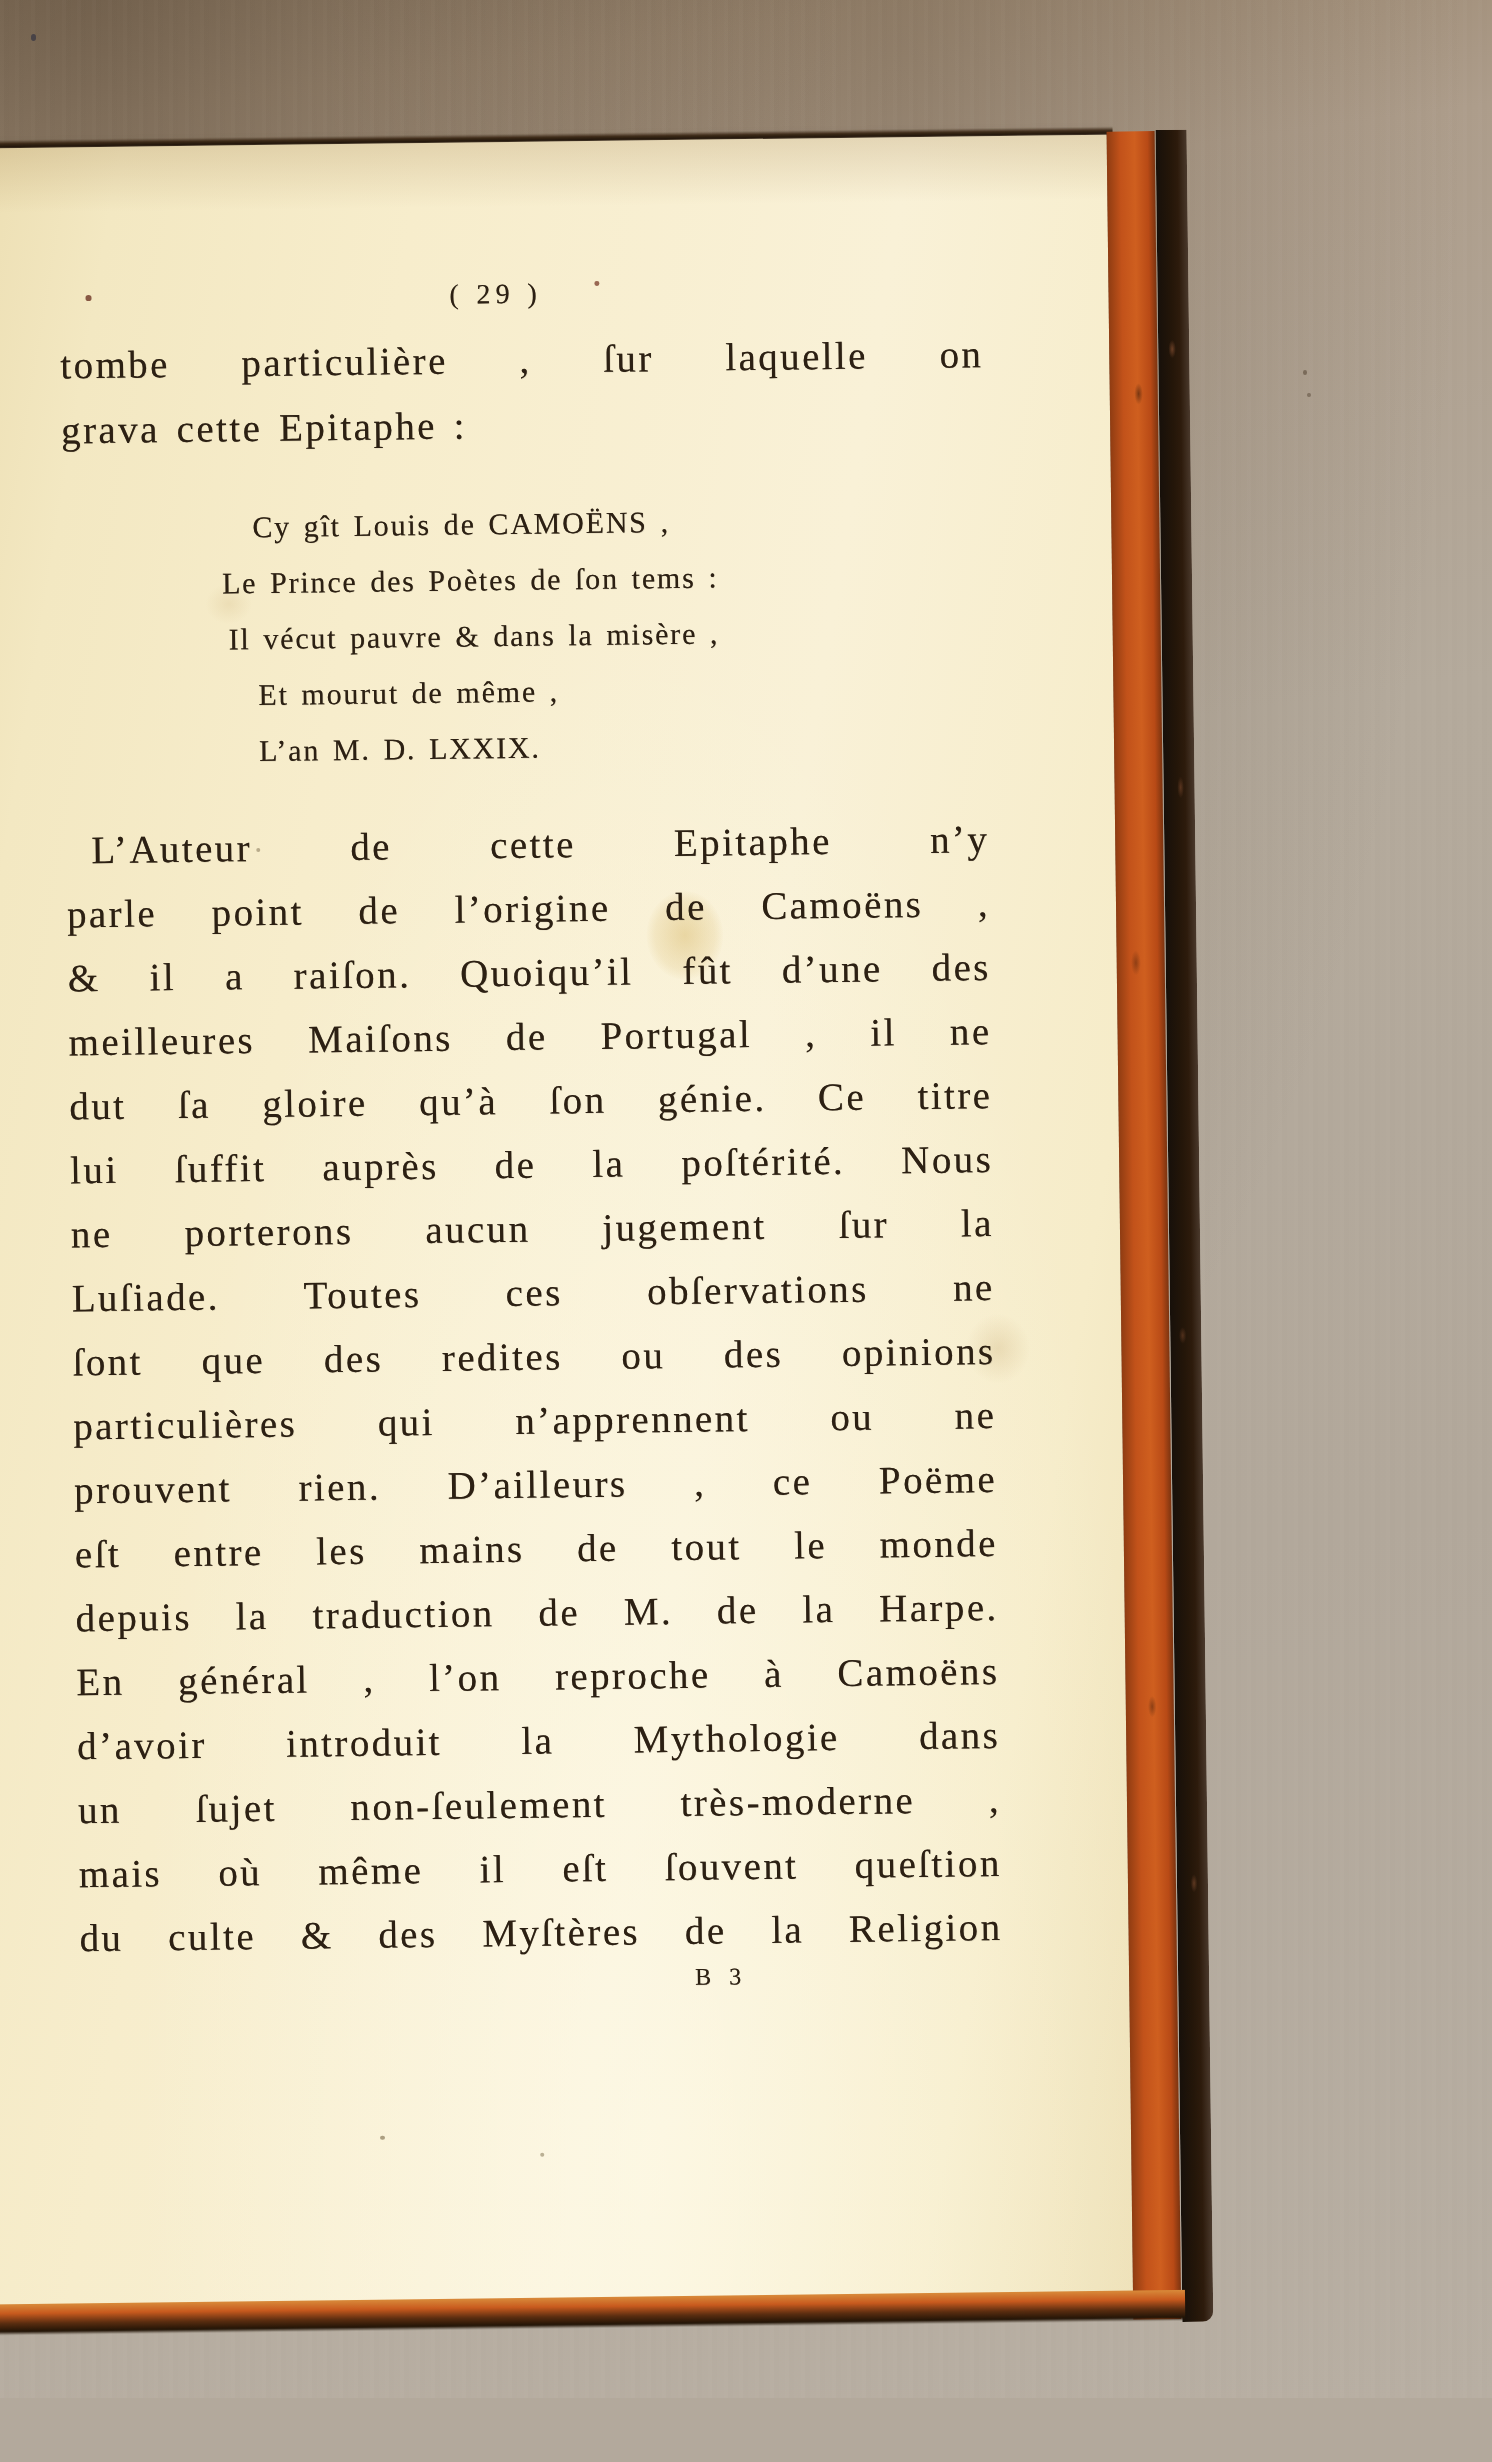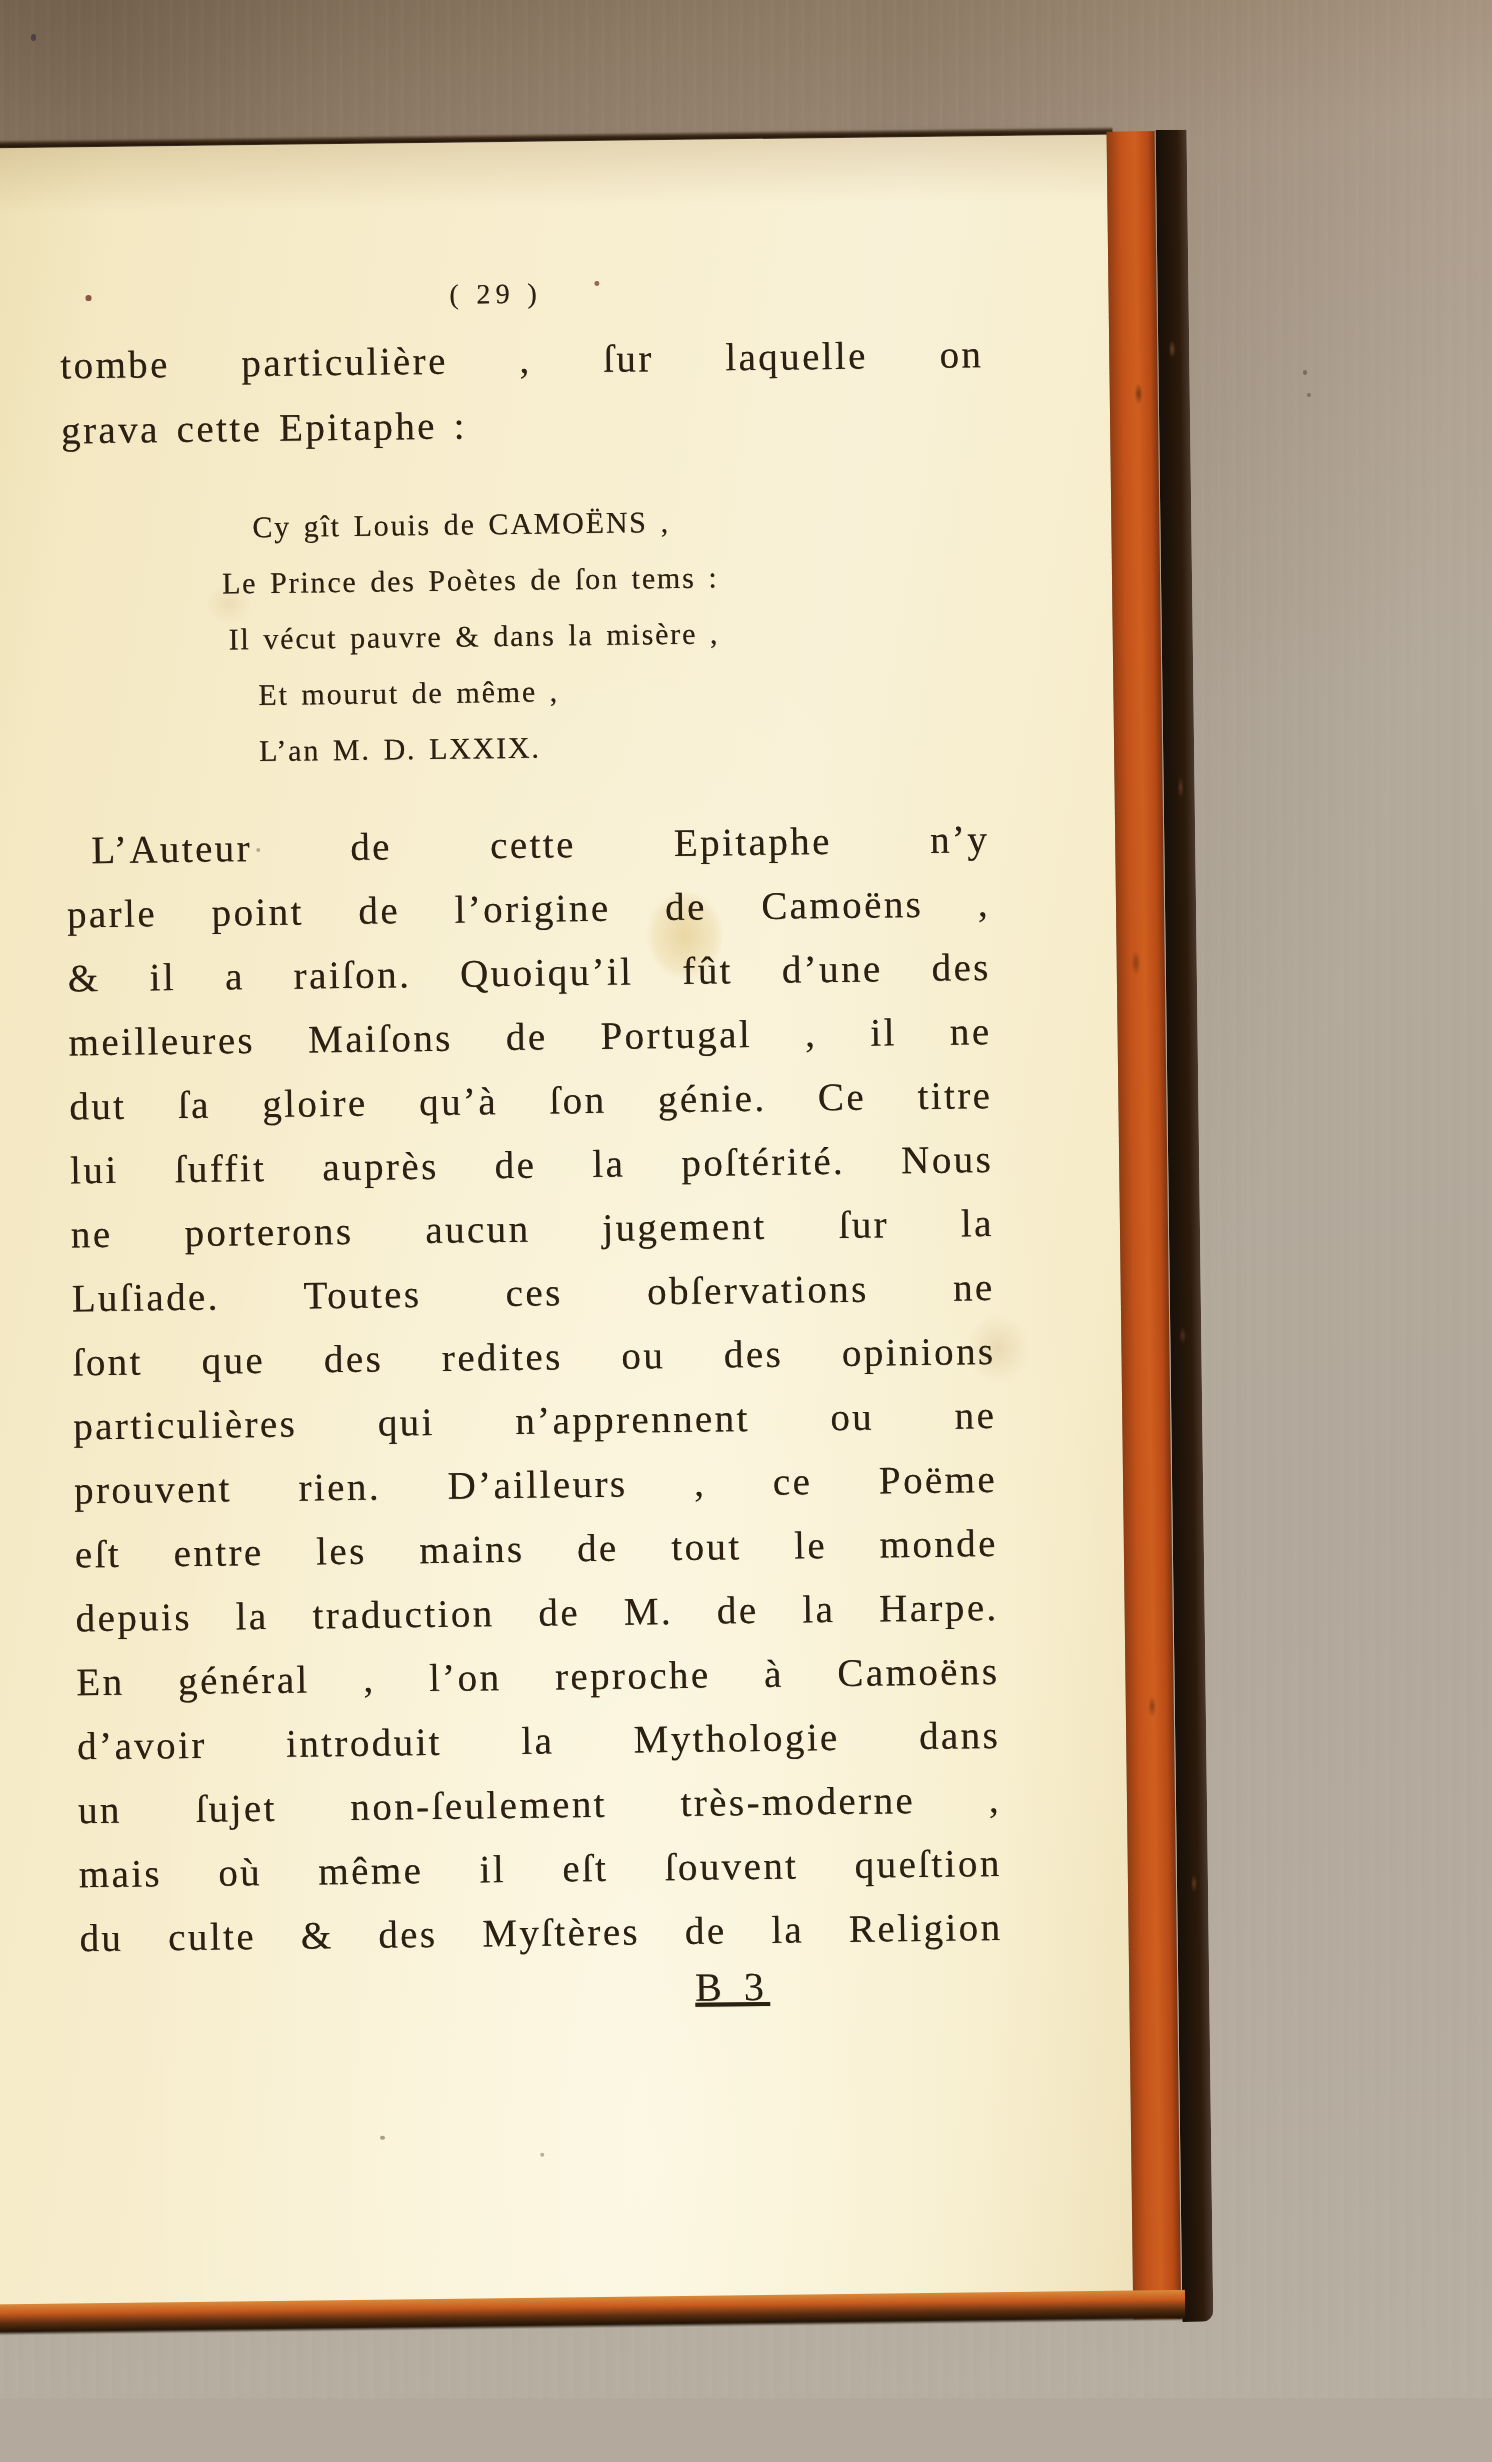--- a/index.html
+++ b/index.html
@@ -49,21 +49,21 @@
   .intro{position:absolute;left:89px;top:185px;width:923px;font-size:39px;line-height:65px;letter-spacing:2.4px;word-spacing:4.7px;}
   .intro .bline:first-child{text-align:justify;text-align-last:justify;}
   .epitaph{position:absolute;left:248px;top:354px;width:650px;font-size:30px;line-height:56px;letter-spacing:1.8px;word-spacing:3.5px;}
   .epitaph .eline:nth-child(1){margin-left:31px;}
   .epitaph .eline:nth-child(3){margin-left:6px;}
   .epitaph .eline:nth-child(4){margin-left:35px;}
   .epitaph .eline:nth-child(5){margin-left:35px;}
   .bodytext{position:absolute;left:89px;top:671px;width:923px;font-size:39px;line-height:64px;letter-spacing:2.4px;word-spacing:4.7px;}
   .bodytext .bline{text-align:justify;text-align-last:justify;}
   .bodytext .bline:first-child{padding-left:25px;}
-  .signature{position:absolute;left:704px;top:1824px;font-size:40px;letter-spacing:6px;white-space:pre;text-decoration:underline;}
+  .signature{position:absolute;left:704px;top:1824px;font-size:24px;letter-spacing:6px;white-space:pre;}
   
   .speck{position:absolute;border-radius:50%;}
   .sp1{left:115px;top:148px;width:6px;height:5.3px;background:#6d3424;opacity:.8;}
   .sp2{left:624px;top:140px;width:4.7px;height:4.7px;background:#7a3b28;opacity:.75;}
   .sp3{left:387px;top:1992px;width:4.7px;height:4.1px;background:#6b5a38;opacity:.55;}
   .sp4{left:547px;top:2011px;width:4.1px;height:3.5px;background:#6b5a38;opacity:.45;}
   .sp5{left:279px;top:703px;width:4.1px;height:4.1px;background:#5c4a2c;opacity:.4;}
   .stain{position:absolute;border-radius:50%;}
   .st1{left:668px;top:751px;width:77px;height:89px;
        background:radial-gradient(ellipse,rgba(196,150,40,.30),rgba(196,150,40,.12) 55%,transparent 72%);}

